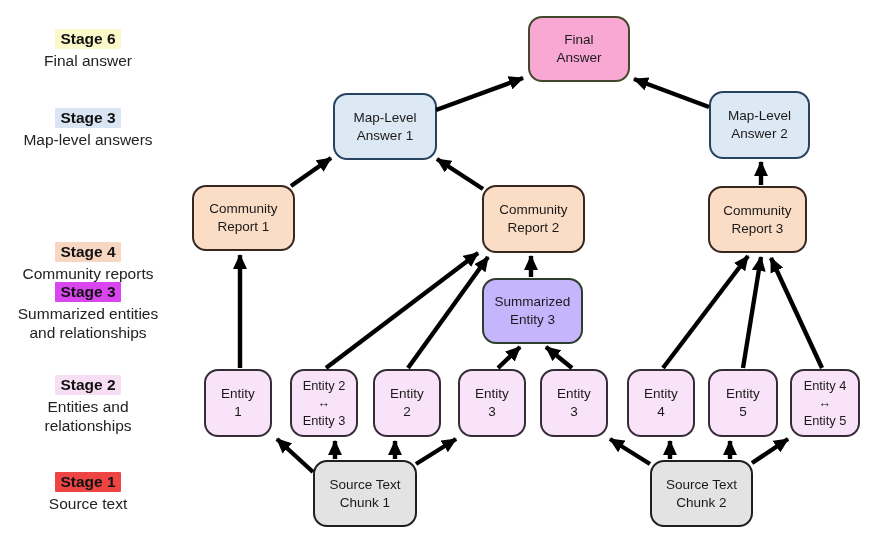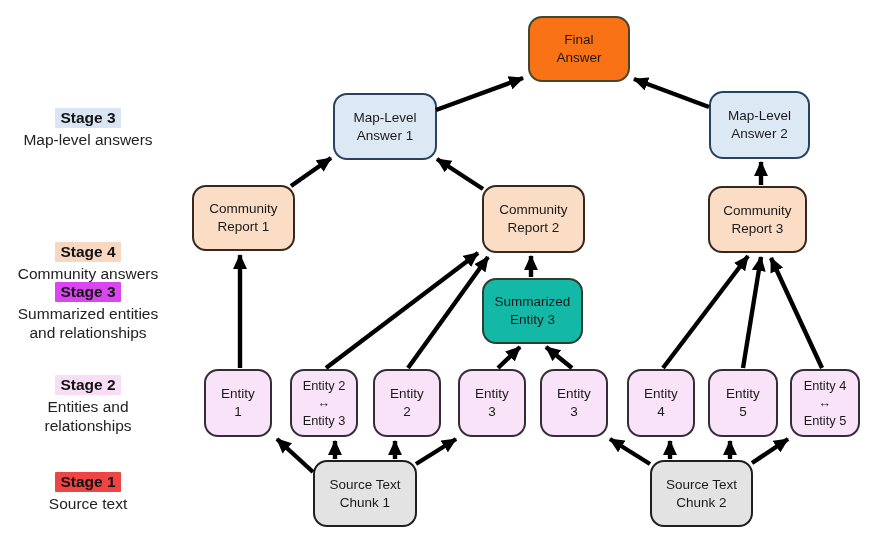--- a/index.html
+++ b/index.html
@@ -11,56 +11,60 @@
         border:2.2px solid #222;border-radius:14px;font-size:13.5px;line-height:1.32;
         white-space:pre-line;text-align:center;color:#1a1a1a;z-index:1;}
   .node.small{font-size:12.8px;line-height:1.35;}
   .arrows{position:absolute;left:0;top:0;z-index:2;pointer-events:none;}
 </style>
 </head>
 <body>
 
 <div class="canvas">
 
+  <div class="stage" style="top:29px">
+    <span class="stage-name" style="background-color: rgb(251, 248, 201);">Stage 6</span>
+    <div class="stage-sub">Final answer</div>
+  </div>
   <div class="stage" style="top:108px">
     <span class="stage-name" style="background-color: rgb(217, 229, 242);">Stage 3</span>
     <div class="stage-sub">Map-level answers</div>
   </div>
   <div class="stage" style="top:198px">
     <span class="stage-name" style="background-color: rgb(248, 215, 194); margin-top: 44px;">Stage 4</span>
-    <div class="stage-sub">Community answers</div>
+    <div class="stage-sub">Community reports</div>
   </div>
   <div class="stage" style="top:282px">
     <span class="stage-name" style="background-color: #d946ef;">Stage 3</span>
     <div class="stage-sub">Summarized entities
 and relationships</div>
   </div>
   <div class="stage" style="top:375px">
     <span class="stage-name" style="background-color: rgb(248, 222, 245);">Stage 2</span>
     <div class="stage-sub">Entities and
 relationships</div>
   </div>
   <div class="stage" style="top:472px">
     <span class="stage-name" style="background-color: #ef4444;">Stage 1</span>
     <div class="stage-sub">Source text</div>
   </div>
 
-  <div class="node" style="left: 528px; top: 16px; width: 102px; height: 66px; background-color: #f97316; border-color: rgb(69, 71, 44);">Final
+  <div class="node" style="left: 528px; top: 16px; width: 102px; height: 66px; background-color: #f9a8d4; border-color: rgb(69, 71, 44);">Final
 Answer</div>
   <div class="node" style="left: 333px; top: 93px; width: 104px; height: 67px; background-color: rgb(220, 232, 244); border-color: rgb(40, 67, 95);">Map-Level
 Answer 1</div>
   <div class="node" style="left: 709px; top: 91px; width: 101px; height: 68px; background-color: rgb(220, 232, 244); border-color: rgb(40, 67, 95);">Map-Level
 Answer 2</div>
   <div class="node" style="left: 192px; top: 185px; width: 103px; height: 66px; background-color: rgb(251, 220, 197); border-color: rgb(54, 39, 32);">Community
 Report 1</div>
   <div class="node" style="left: 482px; top: 185px; width: 103px; height: 68px; background-color: rgb(251, 220, 197); border-color: rgb(54, 39, 32);">Community
 Report 2</div>
   <div class="node" style="left: 708px; top: 186px; width: 99px; height: 67px; background-color: rgb(251, 220, 197); border-color: rgb(54, 39, 32);">Community
 Report 3</div>
-  <div class="node" style="left: 482px; top: 278px; width: 101px; height: 66px; background-color: #14b8a6; border-color: rgb(44, 63, 46);">Summarized
+  <div class="node" style="left: 482px; top: 278px; width: 101px; height: 66px; background-color: #c4b5fd; border-color: rgb(44, 63, 46);">Summarized
 Entity 3</div>
   <div class="node" style="left: 204px; top: 369px; width: 68px; height: 68px; background-color: rgb(249, 227, 248); border-color: rgb(53, 44, 56);">Entity
 1</div>
   <div class="node small" style="left: 290px; top: 369px; width: 68px; height: 68px; background-color: rgb(249, 227, 248); border-color: rgb(53, 44, 56);">Entity 2
 ↔
 Entity 3</div>
   <div class="node" style="left: 373px; top: 369px; width: 68px; height: 68px; background-color: rgb(249, 227, 248); border-color: rgb(53, 44, 56);">Entity
 2</div>
   <div class="node" style="left: 458px; top: 369px; width: 68px; height: 68px; background-color: rgb(249, 227, 248); border-color: rgb(53, 44, 56);">Entity
 3</div>

